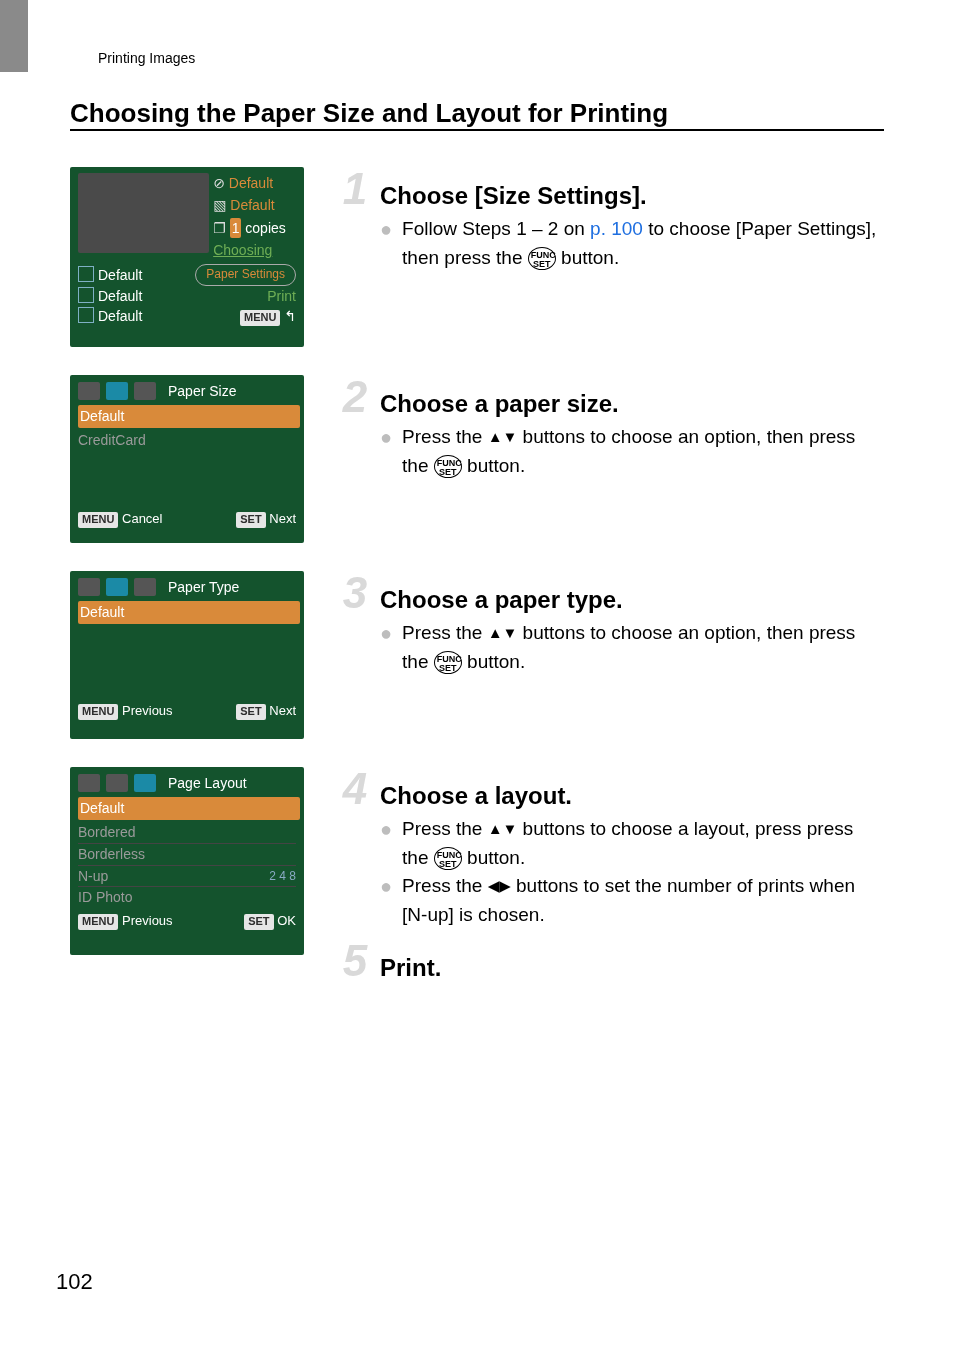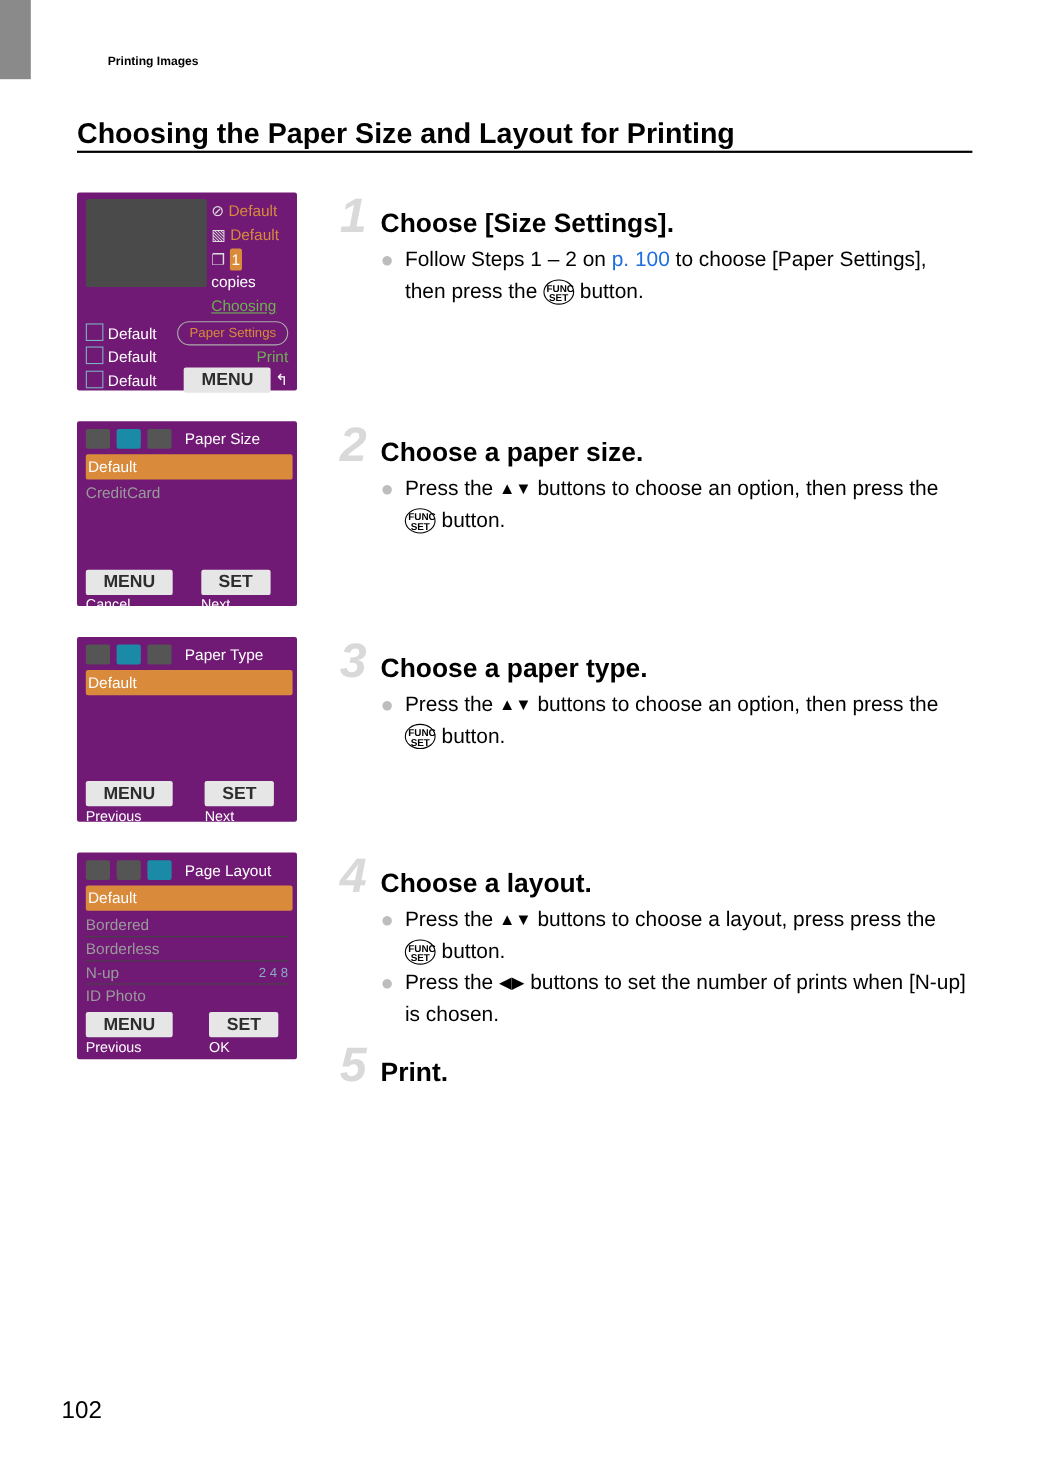--- a/index.html
+++ b/index.html
@@ -23,46 +23,46 @@
   }
   .side-tab {
     position: absolute;
     left: -70px;
     top: -50px;
     width: 28px;
     height: 72px;
     background: #8a8a8a;
   }
   .running-head {
-    font-size: 11px;
-    font-weight: bold;
+    font-size: 14px;
+    font-weight: normal;
     margin-left: 28px;
-    margin-bottom: 44px;
+    margin-bottom: 32px;
   }
   .section-title {
     font-size: 26px;
     font-weight: bold;
     border-bottom: 2px solid #000;
     padding-bottom: 0;
     margin-top: 30px;
   }
   .content {
     display: flex;
     flex-direction: column;
     gap: 28px;
     margin-top: 30px;
   }
   .row {
     display: flex;
     gap: 34px;
     align-items: flex-start;
   }
   .cam-screen {
-    width: 200px;
-    background: #701a75;
+    width: 234px;
+    background: #14532d;
     color: #fff;
     font-size: 14px;
     box-sizing: border-box;
     padding: 6px 8px 6px 8px;
     line-height: 1.45;
     border-radius: 2px;
   }
   .cam-screen .title-row {
     display: flex;
     align-items: center;
@@ -86,22 +86,22 @@
     display: inline-block;
   }
   .cam-screen .orange-text { color: #d98a3a; }
   .cam-screen .greyline { color: #9a9a9a; }
   .cam-screen .greenline { color: #6fae55; }
   .cam-screen .menu-btn {
     display: inline-block;
     background: #e6e6e6;
     color: #2d2d2d;
     font-weight: bold;
-    font-size: 16px;
-    padding: 0 16px;
+    font-size: 11px;
+    padding: 0 4px;
     border-radius: 2px;
   }
   .cam-screen .bottom-row {
     display: flex;
     justify-content: space-between;
     margin-top: 10px;
     font-size: 13px;
   }
   .cam-screen .pill {
     display: inline-block;

